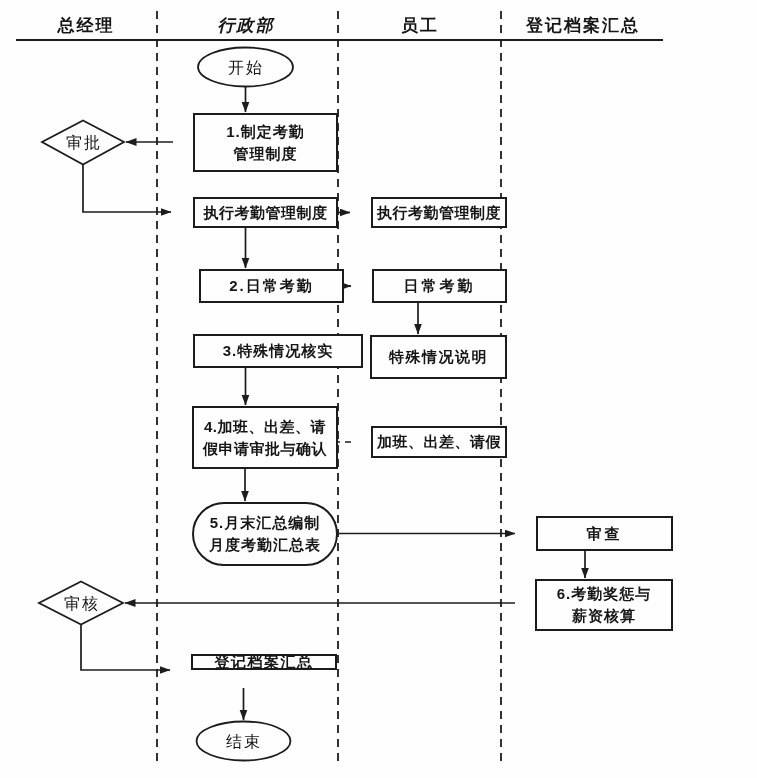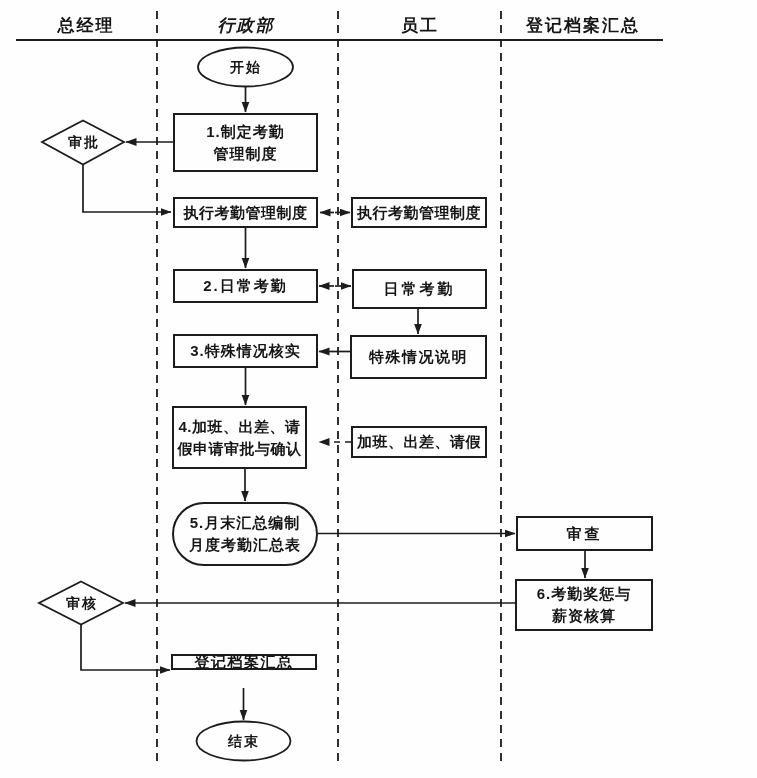--- a/index.html
+++ b/index.html
@@ -28,26 +28,27 @@
     background: #fefefe;
     display: flex;
     align-items: center;
     justify-content: center;
     text-align: center;
     font-size: 15px;
     font-weight: bold;
     line-height: 22px;
     letter-spacing: 1px;
     white-space: pre-line;
+    margin-left: 20px;
   }
   .shape-label {
     position: absolute;
     transform: translate(-50%, -50%);
-    font-size: 14px;
-    font-weight: bold;
+    font-size: 16px;
+    font-weight: normal;
     letter-spacing: 2px;
     white-space: nowrap;
     text-align: center;
   }
 </style>
 </head>
 <body>
 
 <div class="canvas">
 
@@ -105,29 +106,29 @@
   <div class="shape-label" style="left:82px; top:604px;">审核</div>
   <div class="shape-label" style="left:244px; top:742px;">结束</div>
 
   <div class="box" style="left:173px; top:113px; width:145px; height:59px;">1.制定考勤
 管理制度</div>
 
   <div class="box" style="left:173px; top:197px; width:145px; height:31px; letter-spacing:0.5px;">执行考勤管理制度</div>
 
   <div class="box" style="left:351px; top:197px; width:136px; height:31px; letter-spacing:0.5px;">执行考勤管理制度</div>
 
-  <div class="box" style="left:173px; top:269px; width:145px; height:34px; letter-spacing:2px;">2.日常考勤</div>
+  <div class="box" style="left:179px; top:269px; width:145px; height:34px; letter-spacing:2px;">2.日常考勤</div>
 
-  <div class="box" style="left:352px; top:269px; width:135px; height:40px; letter-spacing:3px;">日常考勤</div>
+  <div class="box" style="left:352px; top:269px; width:135px; height:34px; letter-spacing:3px;">日常考勤</div>
 
-  <div class="box" style="left:173px; top:334px; width:145px; height:34px;">3.特殊情况核实</div>
+  <div class="box" style="left:173px; top:334px; width:170px; height:34px;">3.特殊情况核实</div>
 
   <div class="box" style="left:350px; top:335px; width:137px; height:44px; letter-spacing:1.5px;">特殊情况说明</div>
 
-  <div class="box" style="left:172px; top:406px; width:135px; height:63px; letter-spacing:0.5px;">4.加班、出差、请
+  <div class="box" style="left:172px; top:406px; width:146px; height:63px; letter-spacing:0.5px;">4.加班、出差、请
 假申请审批与确认</div>
 
   <div class="box" style="left:351px; top:426px; width:136px; height:32px; letter-spacing:0.5px;">加班、出差、请假</div>
 
   <div class="box" style="left:172px; top:502px; width:146px; height:64px;border-radius:32px;">5.月末汇总编制
 月度考勤汇总表</div>
 
   <div class="box" style="left:516px; top:516px; width:137px; height:35px; letter-spacing:3px;">审查</div>
 
   <div class="box" style="left:515px; top:579px; width:138px; height:52px;">6.考勤奖惩与

